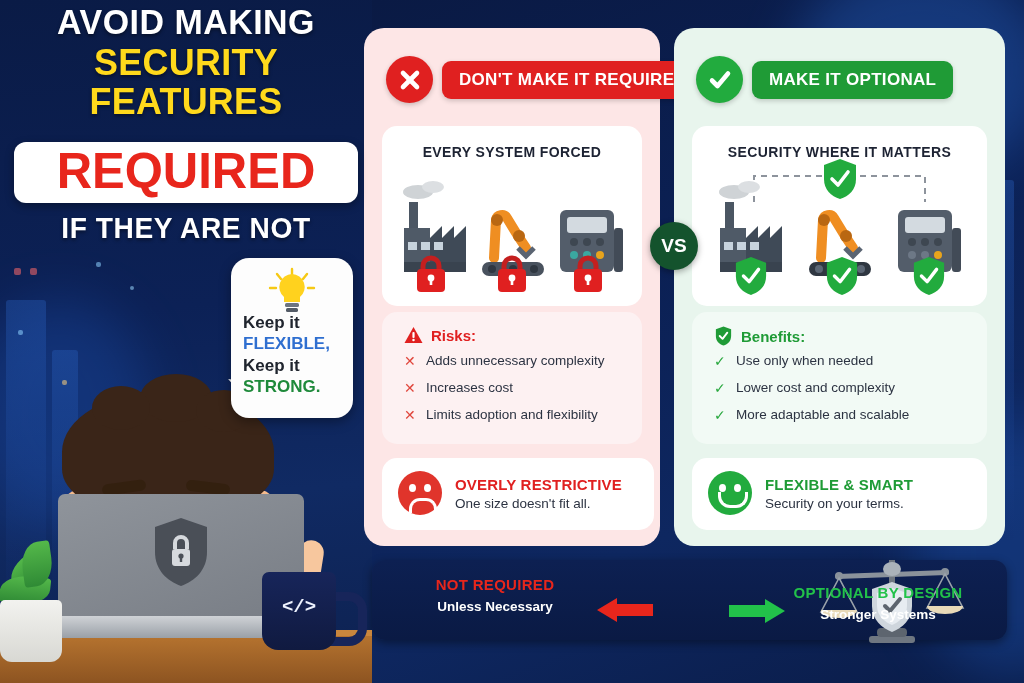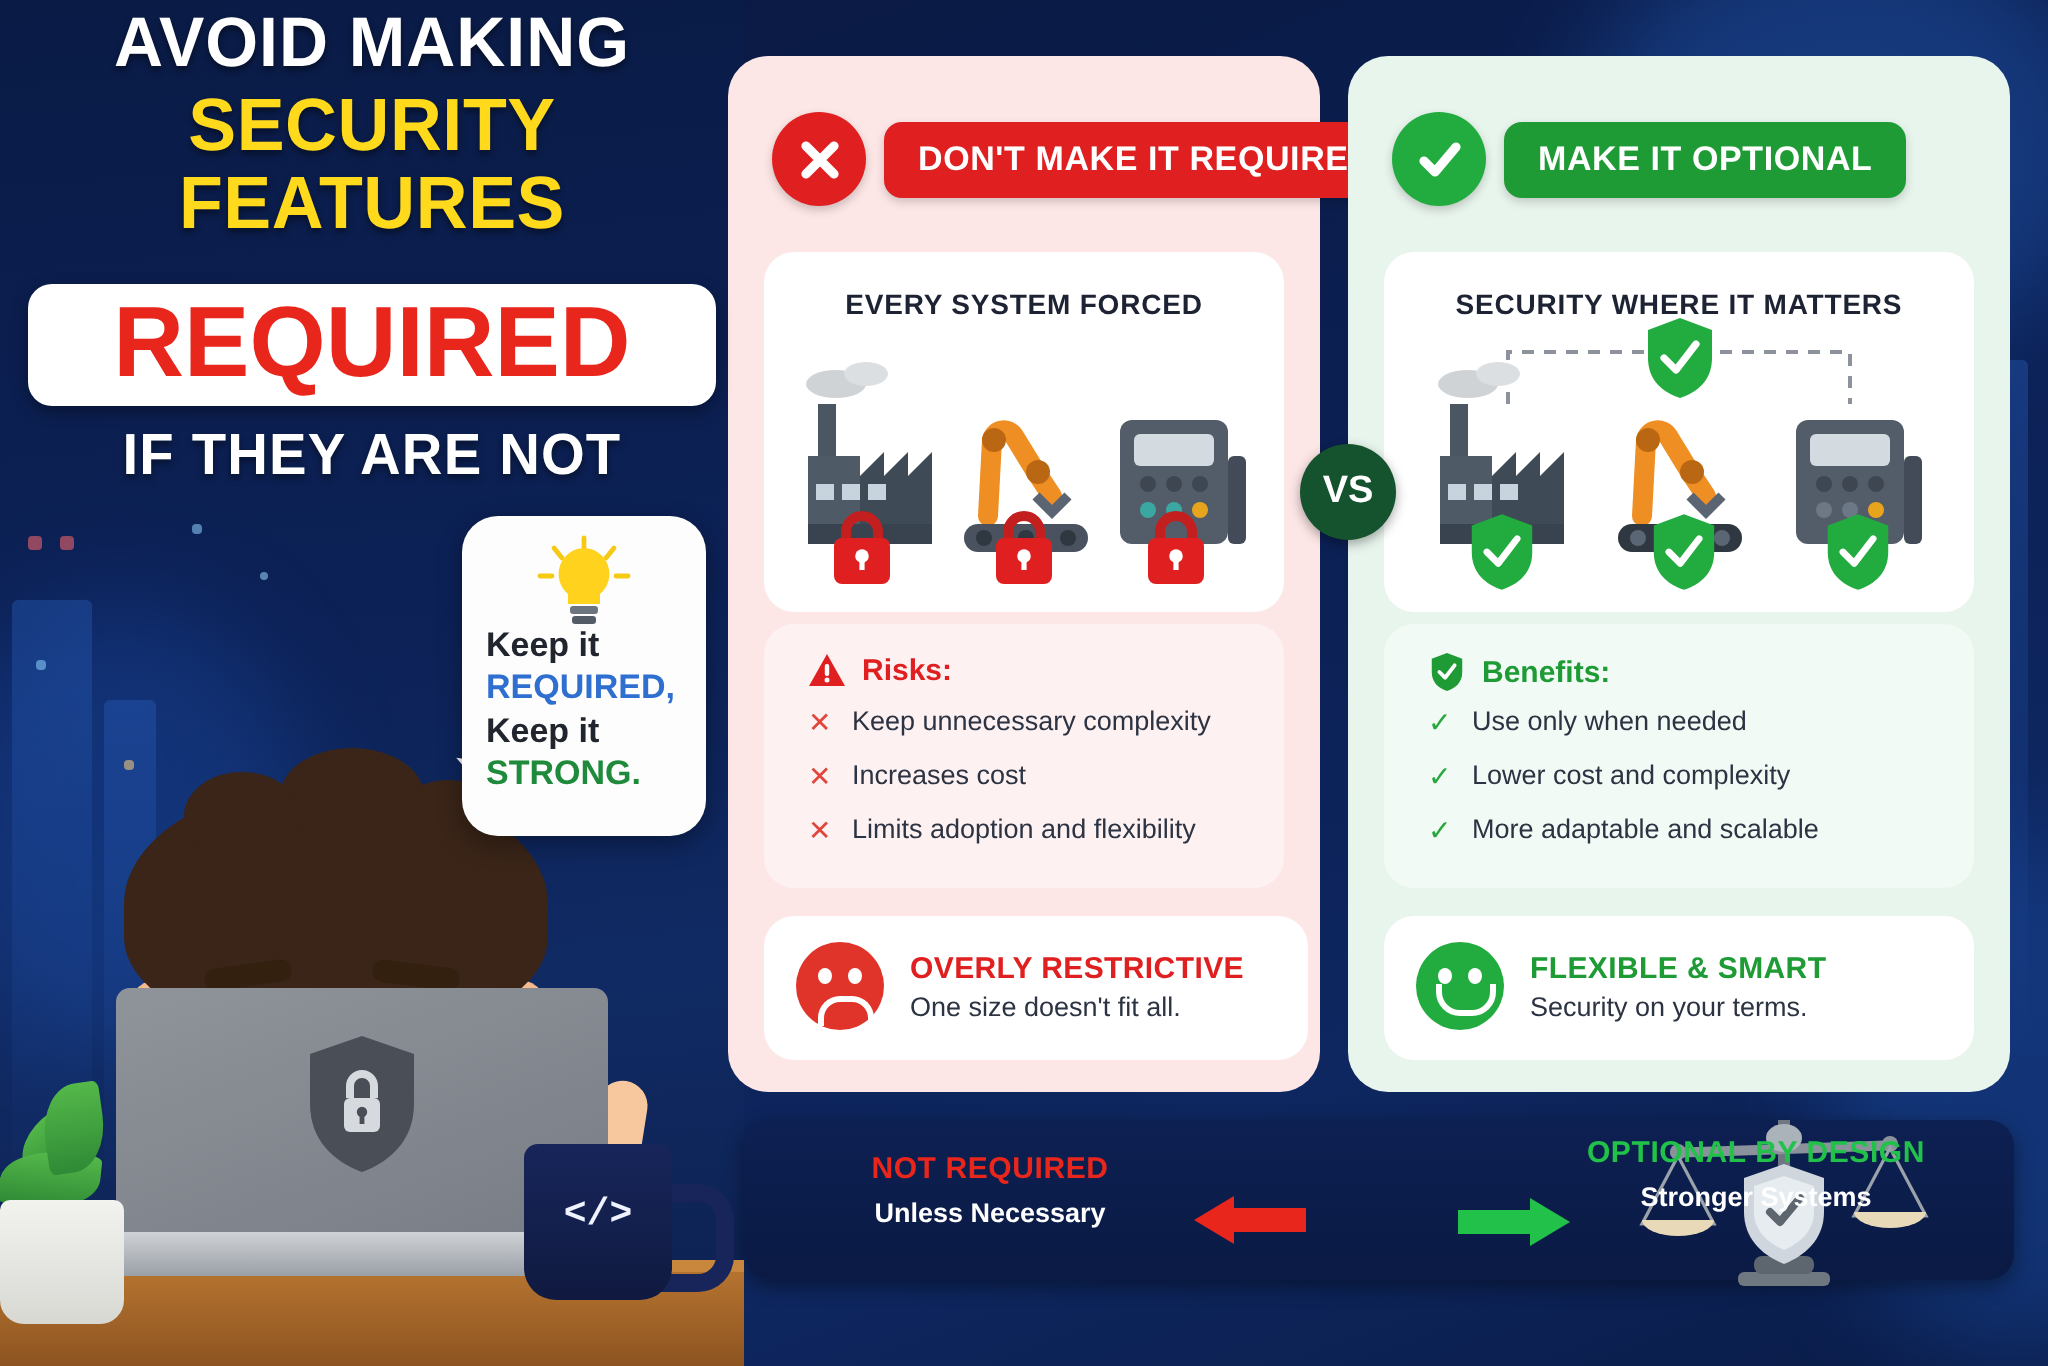--- a/index.html
+++ b/index.html
@@ -190,21 +190,21 @@
      border:3px solid #fff;border-top:none;border-radius:0 0 12px 12px;}
   .cta-title{font-size:15px;font-weight:bold;letter-spacing:.2px;}
   .ct-red{color:#e02020;} .ct-green{color:#1f9b36;}
   .cta-sub{font-size:13.5px;color:#2c3342;margin-top:3px;}
 
   
   .banner{position:absolute;left:372px;top:560px;width:635px;height:80px;
      background:linear-gradient(180deg,#0d2052,#0a1a44);border-radius:13px;
      box-shadow:0 3px 10px rgba(0,0,0,.4);z-index:22;}
   .bn-left{position:absolute;left:28px;top:16px;width:190px;text-align:center;}
-  .bn-right{position:absolute;right:24px;top:8px;width:210px;text-align:center;}
+  .bn-right{position:absolute;right:24px;top:24px;width:210px;text-align:center;}
   .bn-t-red{font-size:15px;font-weight:bold;color:#e8261c;letter-spacing:.3px;}
   .bn-t-green{font-size:15px;font-weight:bold;color:#22c24a;letter-spacing:.3px;}
   .bn-sub{font-size:13.5px;color:#ffffff;margin-top:6px;font-weight:bold;}
   .arrow-l{position:absolute;left:225px;top:36px;}
   .arrow-r{position:absolute;left:355px;top:38px;}
   .scale{position:absolute;left:445px;top:-8px;}
 </style>
 </head>
 <body>
 
@@ -309,21 +309,21 @@
         <line x1="44" y1="8" x2="40" y2="13"></line>
         <line x1="7" y1="22" x2="13" y2="22"></line>
         <line x1="51" y1="22" x2="45" y2="22"></line>
       </g>
       <path d="M29 8 a13 13 0 0 1 8 23 v5 h-16 v-5 A13 13 0 0 1 29 8 Z" fill="#ffd21e"></path>
       <rect x="22" y="37" width="14" height="4" rx="1.6" fill="#6c7480"></rect>
       <rect x="23" y="42" width="12" height="4" rx="1.6" fill="#535b66"></rect>
     </svg>
     <div class="bubble-text">
       <div>Keep it</div>
-      <div class="t-flex">REQUIRED,</div>
+      <div class="t-flex">FLEXIBLE,</div>
       <div>Keep it</div>
       <div class="t-strong">STRONG.</div>
     </div>
   </div>
 
   <div class="card card-left"></div>
 
   <div class="tagrow tag-left">
     <div class="tag-badge badge-red">
       <svg width="26" height="26" viewBox="0 0 26 26">
@@ -409,21 +409,21 @@
       <svg width="19" height="18" viewBox="0 0 19 18">
         <path d="M9.5 1 L18.5 17 H0.5 Z" fill="#e02020"></path>
         <rect x="8.4" y="6" width="2.2" height="6" rx="1" fill="#fff"></rect>
         <circle cx="9.5" cy="14" r="1.25" fill="#fff"></circle>
       </svg>
       <span>Risks:</span>
     </div>
     <div class="list-items">
       <div class="li">
         <span class="li-mark mk-red">✕</span>
-        <span>Keep unnecessary complexity</span>
+        <span>Adds unnecessary complexity</span>
       </div>
       <div class="li">
         <span class="li-mark mk-red">✕</span>
         <span>Increases cost</span>
       </div>
       <div class="li">
         <span class="li-mark mk-red">✕</span>
         <span>Limits adoption and flexibility</span>
       </div>
     </div>

